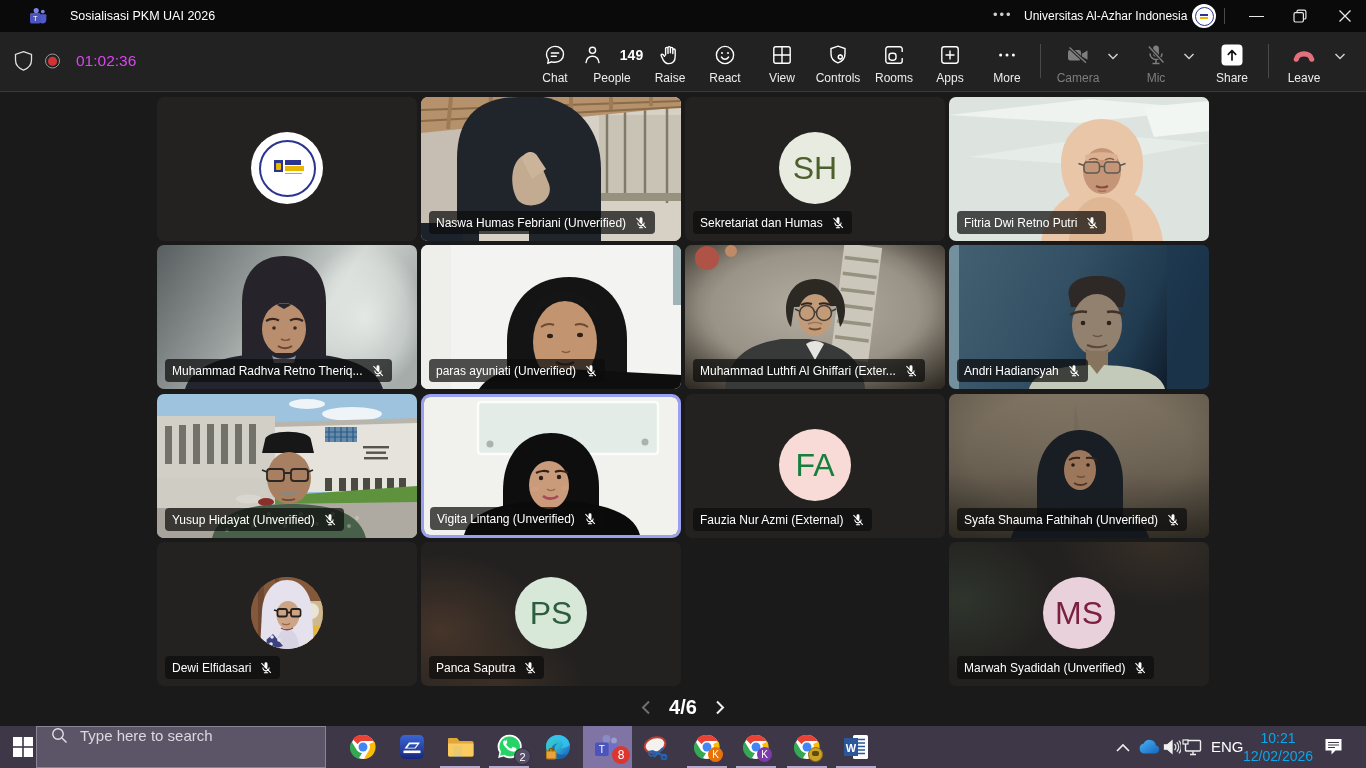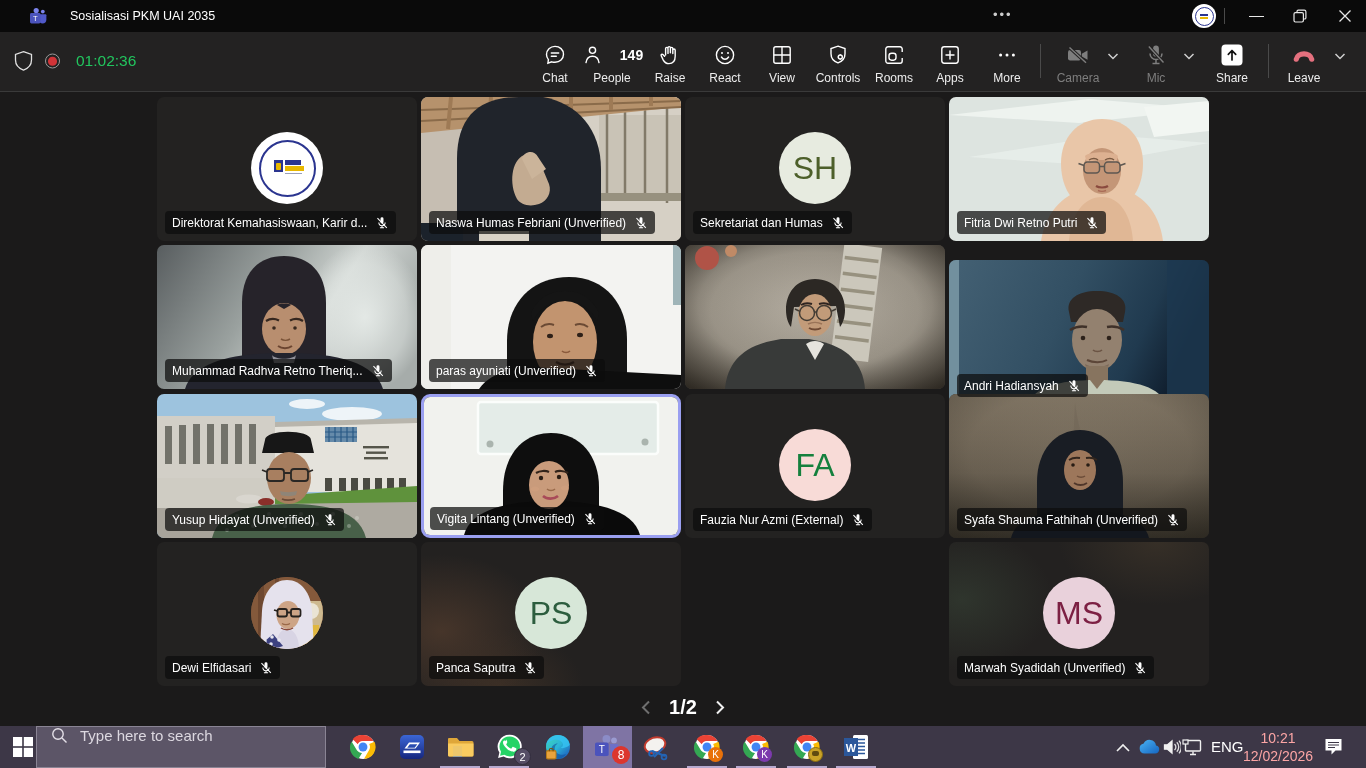--- a/index.html
+++ b/index.html
@@ -13,22 +13,23 @@
 <body>
 
 <div class="a" style="left:0;top:0;width:1366px;height:32px;background:#0a0a0a;z-index:20">
   <svg class="a" style="left:28px;top:6px" width="20" height="20" viewBox="0 0 20 20">
     <circle cx="8.2" cy="4.6" r="2.6" fill="#7b83eb"></circle>
     <circle cx="14.8" cy="5.6" r="1.9" fill="#7b83eb"></circle>
     <path d="M12 8.2h5.4a1 1 0 0 1 1 1v4.2c0 2.4-1.6 4-3.8 4s-3.6-1.6-3.6-4z" fill="#5059c9"></path>
     <rect x="2" y="7" width="10.5" height="10.5" rx="1.4" fill="#4b53bc"></rect>
     <text x="7.2" y="15" font-size="7.5" fill="#fff" text-anchor="middle" font-family="Liberation Sans">T</text>
   </svg>
-  <span class="a" style="left:70px;top:0;line-height:32px;font-size:12.5px;color:#fff">Sosialisasi PKM UAI 2035</span>
+  <span class="a" style="left:70px;top:0;line-height:32px;font-size:12.5px;color:#fff">Sosialisasi PKM UAI 2026</span>
   <span class="a" style="left:993px;top:0;line-height:30px;font-size:13px;color:#ccc;letter-spacing:2px">•••</span>
+  <span class="a" style="left:1024px;top:0;line-height:32px;font-size:12px;color:#fff">Universitas Al-Azhar Indonesia</span>
   <div class="a" style="left:1192px;top:4px;width:24px;height:24px;border-radius:50%;background:#fff">
     <div class="a" style="left:2.5px;top:2.5px;width:19px;height:19px;border-radius:50%;border:1.6px solid #2b3590"></div>
     <div class="a" style="left:8px;top:9.5px;width:8px;height:2.5px;background:#2b3590"></div>
     <div class="a" style="left:8px;top:12.5px;width:8px;height:2.5px;background:#e8b800"></div>
   </div>
   <div class="a" style="left:1224px;top:8px;width:1px;height:16px;background:#4a4a4a"></div>
   <div class="a" style="left:1249px;top:15.5px;width:15px;height:1.4px;background:#e8e8e8"></div>
   <svg class="a" style="left:1293px;top:9px" width="14" height="14" viewBox="0 0 14 14" fill="none" stroke="#e8e8e8" stroke-width="1.2">
     <rect x="1" y="3.6" width="9.4" height="9.4" rx="1.4"></rect>
       <path d="M4 3.4V2.4a1.3 1.3 0 0 1 1.3-1.3h6a1.6 1.6 0 0 1 1.6 1.6v6a1.3 1.3 0 0 1-1.3 1.3h-1"></path>
@@ -37,21 +38,21 @@
     <path d="M1.5 1.5 12.5 12.5 M12.5 1.5 1.5 12.5"></path>
   </svg>
 </div>
 
 <div class="a" style="left:0;top:32px;width:1366px;height:60px;background:#232222;border-bottom:1px solid #3a3a3a;z-index:19">
   <svg class="a" style="left:14px;top:29px;transform:translateY(-50%)" width="19" height="21" viewBox="0 0 19 21" fill="none" stroke="#e0e0e0" stroke-width="1.3">
     <path d="M9.5 1.2 17.5 4v5.6c0 5-3.2 8.3-8 10-4.8-1.7-8-5-8-10V4Z" transform="translate(0,0)"></path>
   </svg>
   <div class="a" style="left:45px;top:29px;width:15px;height:15px;border-radius:50%;border:1.8px solid #9a9a9a;transform:translateY(-50%)"></div>
   <div class="a" style="left:48.2px;top:29px;width:8.6px;height:8.6px;border-radius:50%;background:#d13438;transform:translateY(-50%)"></div>
-  <span class="a" style="left:76px;top:29px;transform:translateY(-50%);font-size:15.5px;color:#22c55e">01:02:36</span>
+  <span class="a" style="left:76px;top:29px;transform:translateY(-50%);font-size:15.5px;color:#d946ef">01:02:36</span>
 
   <div class="tbn" style="left:523px">
     <svg width="24" height="24" viewBox="0 0 24 24" fill="none" stroke="#fff" stroke-width="1.4">
         <path d="M12 3.4c-4.8 0-8.5 3.5-8.5 8.1 0 2 .7 3.7 1.9 5.1l-.5 3.6 3.8-1.4c1 .3 2.1.5 3.3.5 4.8 0 8.5-3.4 8.5-8S16.8 3.4 12 3.4Z"></path>
         <path d="M8.3 10h7.4M8.3 13.3h5" stroke-linecap="round"></path>
       </svg>
     <span>Chat</span>
   </div>
   <div class="tbn" style="left:572px;width:80px">
     <div style="display:flex;align-items:center;gap:15px">
@@ -164,28 +165,20 @@
 
 <div class="tile" style="left:157px;top:5px">
   <div class="av" style="background:#fff">
     <div class="a" style="left:7.5px;top:7.5px;width:57px;height:57px;border-radius:50%;border:2px solid #2b3590"></div>
     <div class="a" style="left:23px;top:28px;width:9px;height:12px;background:#2b3590"></div>
     <div class="a" style="left:25px;top:31px;width:4.5px;height:6.5px;background:#e8b800;border-radius:1px"></div>
     <div class="a" style="left:34px;top:28px;width:16px;height:5px;background:#2b3590"></div>
     <div class="a" style="left:34px;top:34px;width:19px;height:5px;background:#e8b800"></div>
     <div class="a" style="left:34px;top:40.5px;width:17px;height:1.5px;background:#9aa0b8"></div>
   </div>
-  <div class="nl">
-        <span>Direktorat Kemahasiswaan, Karir d...</span>
-        <svg width="14" height="14" viewBox="0 0 16 16">
-          <rect x="6.3" y="1.5" width="3.4" height="7" rx="1.7" fill="#fff"></rect>
-          <path d="M4.4 7.5a3.6 3.6 0 0 0 7.2 0M8 11.2v2M5.6 13.4h4.8" fill="none" stroke="#fff" stroke-width="1.2"></path>
-          <path d="M2.8 2.5 13.5 13.6" stroke="#fff" stroke-width="1.2"></path>
-        </svg>
-      </div>
 </div>
 <div class="tile" style="left:421px;top:5px">
   <svg class="bgv" viewBox="0 0 260 144" preserveAspectRatio="none">
     <rect width="260" height="144" fill="#c6beb2"></rect>
     <rect x="160" y="0" width="100" height="144" fill="#d6d0c5"></rect>
     <rect x="178" y="18" width="82" height="80" fill="#c9c3b6"></rect>
     <path d="M186 16v84M204 14v88M224 12v92M246 10v96" stroke="#827a69" stroke-width="2.5"></path>
     <rect x="176" y="96" width="84" height="8" fill="#97917f"></rect>
     <path d="M0 0h260v10l-260 26z" fill="#b6926c"></path>
     <path d="M0 13 260 4M0 24 260 10" stroke="#8a6b4a" stroke-width="2"></path>
@@ -340,22 +333,30 @@
     <ellipse cx="130" cy="70" rx="17" ry="21" fill="#c29b79"></ellipse>
     <g fill="none" stroke="#433c34" stroke-width="1.5">
           <circle cx="122" cy="68" r="7.5"></circle>
           <circle cx="139" cy="68" r="7.5"></circle>
           <path d="M129 67h3M114 66l-4-2M147 66l4-2"></path>
         </g>
     <path d="M116 60c3-2 8-2 11-1M134 59c3-1 8-1 11 1" stroke="#2e2420" stroke-width="2" fill="none"></path>
     <path d="M124 83c3 2 9 2 12 0" stroke="#6f4a34" stroke-width="1.8" fill="none"></path>
     <path d="M123 79c4-2 10-2 14 0" stroke="#9a7458" stroke-width="1.6" fill="none"></path>
   </svg>
-</div>
-<div class="tile" style="left:949px;top:168px">
+  <div class="nl">
+        <span>Muhammad Luthfi Al Ghiffari (Exter...</span>
+        <svg width="14" height="14" viewBox="0 0 16 16">
+          <rect x="6.3" y="1.5" width="3.4" height="7" rx="1.7" fill="#fff"></rect>
+          <path d="M4.4 7.5a3.6 3.6 0 0 0 7.2 0M8 11.2v2M5.6 13.4h4.8" fill="none" stroke="#fff" stroke-width="1.2"></path>
+          <path d="M2.8 2.5 13.5 13.6" stroke="#fff" stroke-width="1.2"></path>
+        </svg>
+      </div>
+</div>
+<div class="tile" style="left:949px;top:153px">
   <svg class="bgv" viewBox="0 0 260 144" preserveAspectRatio="none">
     <defs>
           <linearGradient id="gAnd" x1="0" y1="0" x2="1" y2="0.25">
       <stop offset="0" stop-color="#446174"></stop>
             <stop offset=".5" stop-color="#324f63"></stop>
             <stop offset=".82" stop-color="#203a4f"></stop>
             <stop offset="1" stop-color="#112030"></stop>
     </linearGradient>
         </defs>
     <rect width="260" height="144" fill="url(#gAnd)"></rect>
@@ -573,21 +574,21 @@
         </svg>
       </div>
 </div>
 
 </div>
 
 <div class="a" style="left:0;top:692px;width:1366px;height:30px;z-index:6;display:flex;align-items:center;justify-content:center;gap:14px">
   <svg width="17" height="17" viewBox="0 0 17 17" fill="none" stroke="#6f6f6f" stroke-width="2">
       <path d="M11 2.5 5 8.5l6 6"></path>
     </svg>
-  <span style="color:#fff;font-size:20px;font-weight:700">1/2</span>
+  <span style="color:#fff;font-size:20px;font-weight:700">4/6</span>
   <svg width="17" height="17" viewBox="0 0 17 17" fill="none" stroke="#f0f0f0" stroke-width="2">
       <path d="M6 2.5l6 6-6 6"></path>
     </svg>
 </div>
 
 <div class="a" id="tbar" style="left:0;top:726px;width:1366px;height:42px;background:#3d3747;z-index:30">
 <svg class="a" style="left:13px;top:11px" width="20" height="20" viewBox="0 0 20 20" fill="#fff">
       <rect x="0" y="0" width="9.2" height="9.2"></rect>
       <rect x="10.8" y="0" width="9.2" height="9.2"></rect>
       <rect x="0" y="10.8" width="9.2" height="9.2"></rect>
@@ -729,19 +730,19 @@
 <svg class="a" style="left:1163px;top:13px" width="18" height="16" viewBox="0 0 18 16" fill="none" stroke="#f0f0f0" stroke-width="1.3">
   <path d="M1.5 5.8h3L9 2v12L4.5 10.2h-3z" fill="#f0f0f0"></path>
   <path d="M11.5 5a4 4 0 0 1 0 6M13.8 3.2a7 7 0 0 1 0 9.6M16 1.6a10 10 0 0 1 0 12.8" stroke-opacity=".9"></path>
 </svg>
 <svg class="a" style="left:1182px;top:13px" width="20" height="17" viewBox="0 0 20 17" fill="none" stroke="#f0f0f0" stroke-width="1.4">
   <rect x="3.5" y="1.5" width="15" height="10.5" rx="1"></rect>
   <path d="M8 15.5h6M11 12.5v3"></path>
   <rect x="1" y="1" width="5" height="4" fill="#3d3747" stroke="#f0f0f0" stroke-width="1.2"></rect>
 </svg>
 <span class="a" style="left:1211px;top:12px;font-size:15px;color:#fff">ENG</span>
-<div class="a" style="left:1240px;top:3px;width:76px;text-align:center;color:#fca5a5;font-size:14px;line-height:18px">10:21<br>12/02/2026</div>
+<div class="a" style="left:1240px;top:3px;width:76px;text-align:center;color:#0ea5e9;font-size:14px;line-height:18px">10:21<br>12/02/2026</div>
 <svg class="a" style="left:1324px;top:12px" width="19" height="18" viewBox="0 0 19 18">
   <path d="M1.5 1h16v11.5h-6l-4 4v-4h-6z" fill="#fff"></path>
   <path d="M4 4.5h11M4 7h11M4 9.5h7" stroke="#3d3747" stroke-width="1"></path>
 </svg>
 
 </div>
 
 </body></html>

